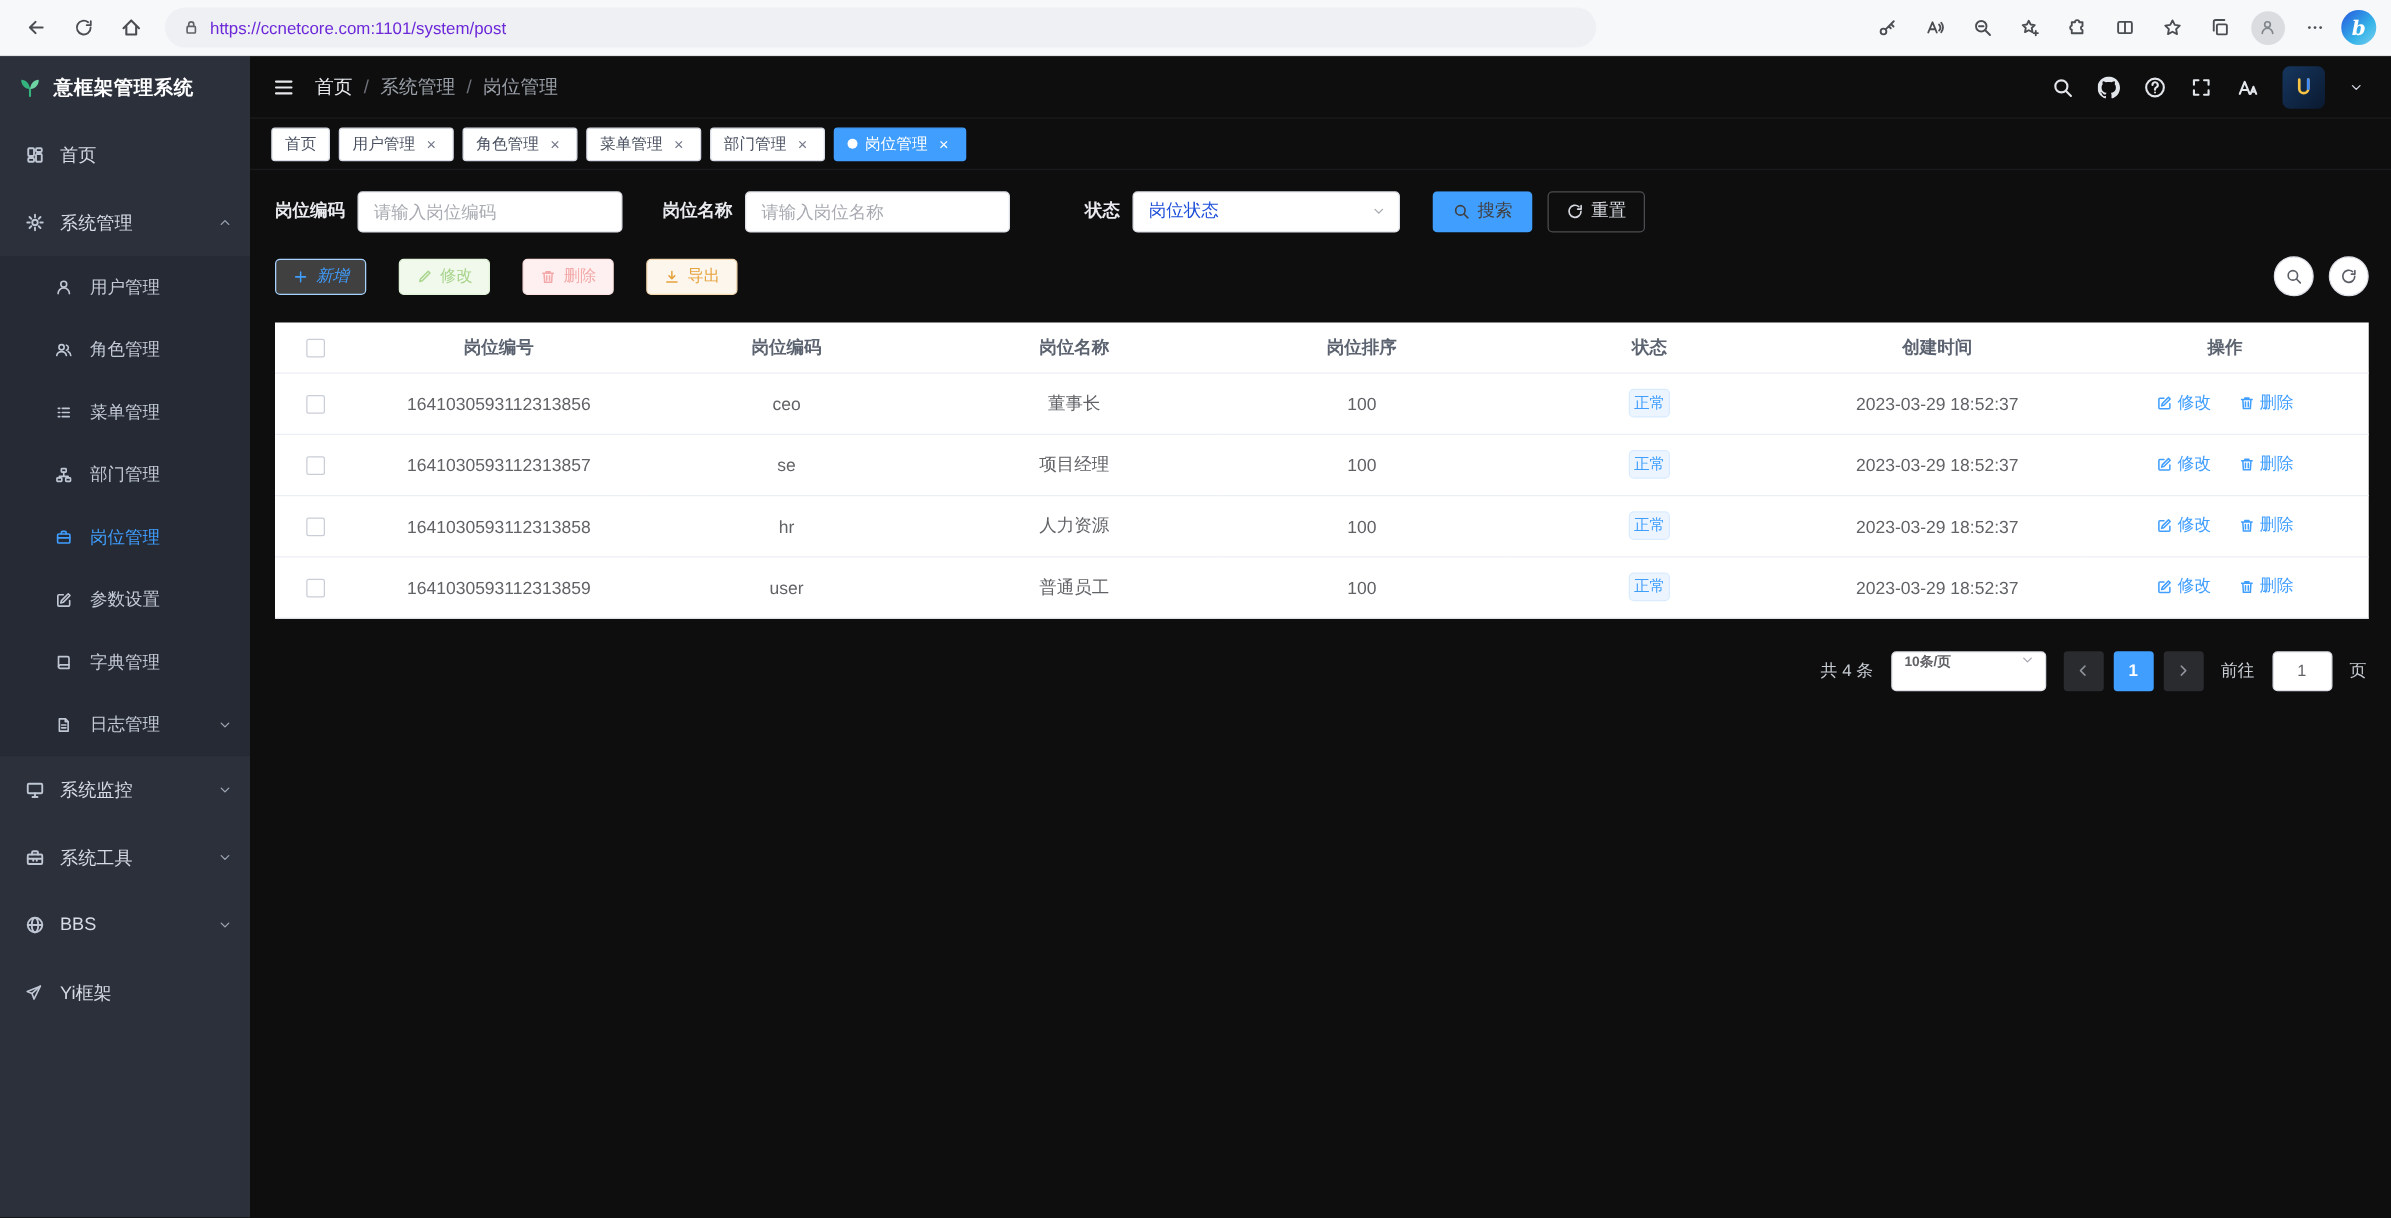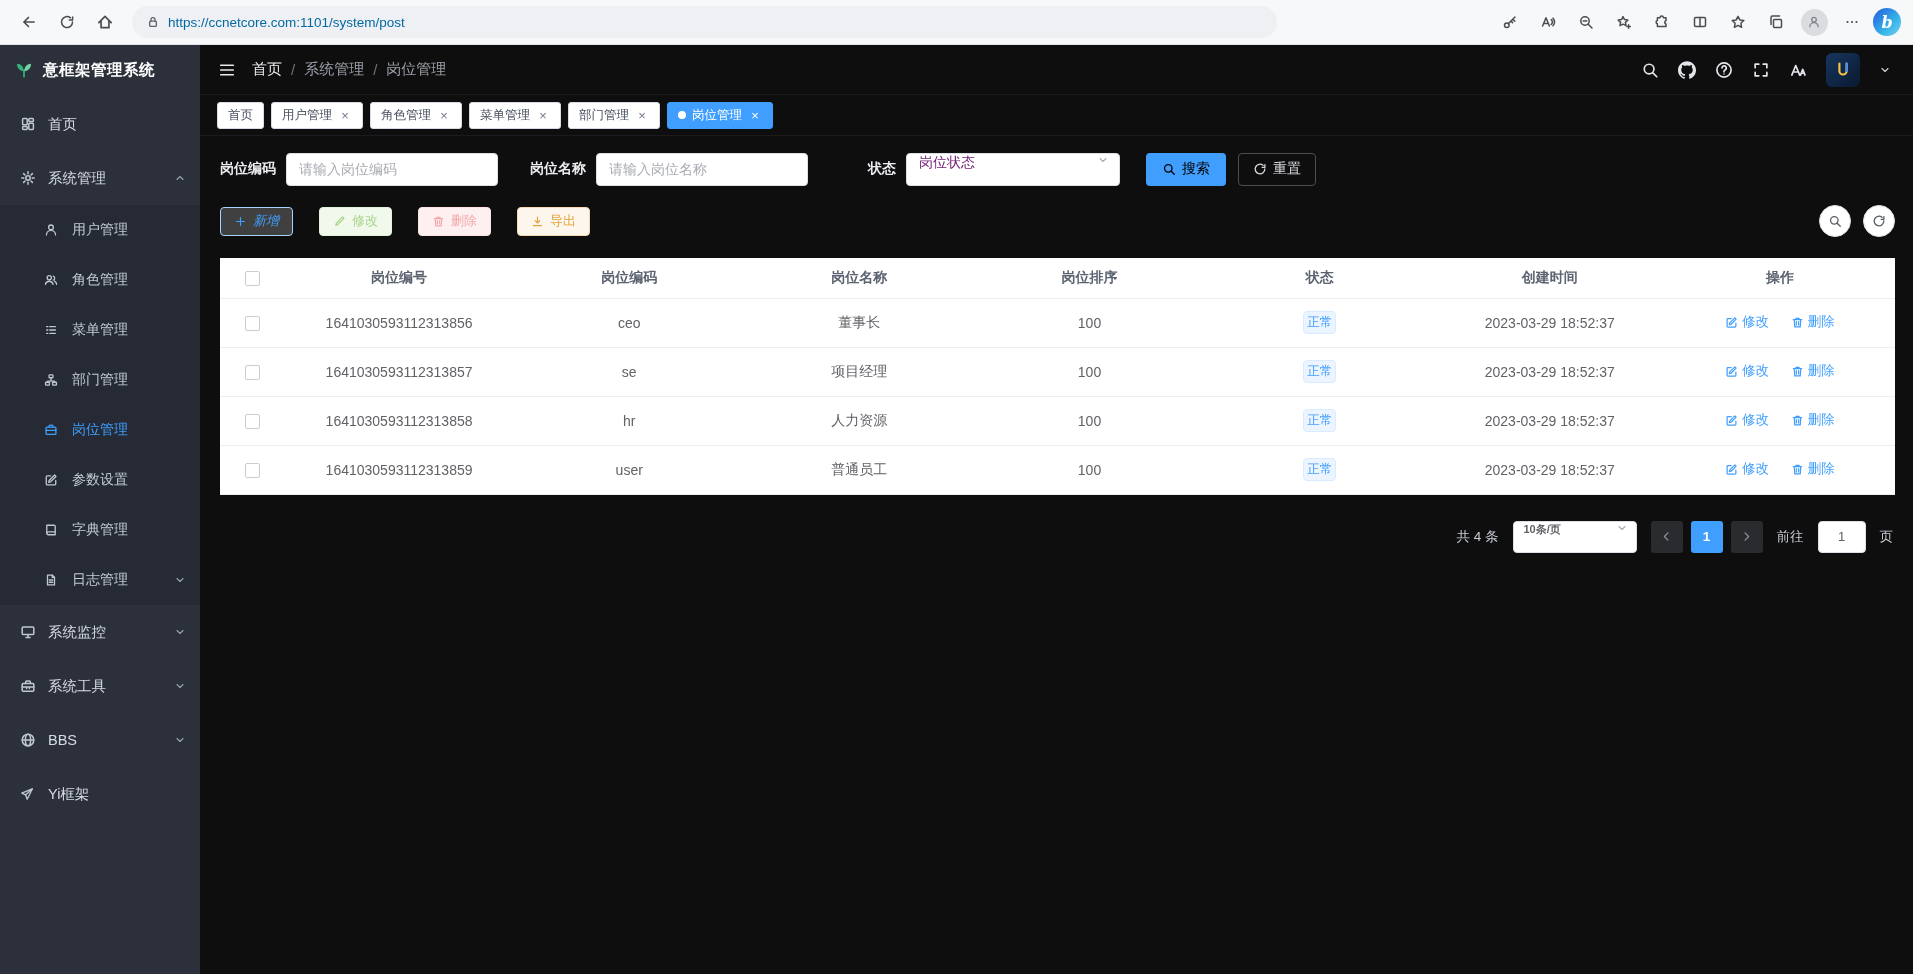--- a/index.html
+++ b/index.html
@@ -13,21 +13,21 @@
   .ic13 { width:13px; height:13px; } .ic14 { width:14px; height:14px; }
   .ic18 { width:18px; height:18px; } .ic12 { width:12px; height:12px; }
 
   
   .chrome { height:45px; flex:0 0 45px; background:#f7f8fa; border-bottom:1px solid #e0e2e6;
     display:flex; align-items:center; padding:0 12px; gap:4px; color:#4a4d52; }
   .chrome-btn { width:34px; height:34px; border:none; background:transparent; border-radius:6px;
     display:flex; align-items:center; justify-content:center; color:#4a4d52; cursor:pointer; }
   .url-bar { width:1145px; height:32px; margin-left:6px; background:#eef0f3; border-radius:16px;
     display:flex; align-items:center; padding:0 14px; gap:8px; cursor:text; }
-  .url-text { font-size:13.5px; color:#0369a1; white-space:nowrap; }
+  .url-text { font-size:13.5px; color:#6d28d9; white-space:nowrap; }
   .chrome-actions { margin-left:auto; display:flex; align-items:center; gap:4px; }
   .profile-dot { width:27px; height:27px; border-radius:50%; background:#dadce0; color:#80868b;
     display:flex; align-items:center; justify-content:center; }
   .copilot { width:28px; height:28px; border-radius:50%; color:#fff; font-weight:bold; font-size:16px;
     background:linear-gradient(135deg,#2866e0 10%,#35b3e8 60%,#7ad0f0); font-style:italic;
     display:flex; align-items:center; justify-content:center; cursor:pointer;
     font-family:"DejaVu Serif",serif; }
 
   
   .app { flex:1; display:flex; min-height:0; }
@@ -75,27 +75,27 @@
   
   .content { flex:1; display:flex; flex-direction:column; padding:12px 18px 0 20px; }
 
   .filter-row { display:flex; align-items:center; height:34px; margin:4px 0 0; }
   .f-label { font-size:14px; font-weight:bold; color:#e9ebef; margin-right:10px; white-space:nowrap; }
   .f-input { height:33px; width:212px; background:#fff; border:1px solid #dcdfe6; border-radius:4px;
     padding:0 12px; font-size:14px; color:#606266; outline:none;
     font-family:"Liberation Sans","DejaVu Sans",sans-serif; }
   .f-input::placeholder { color:#a8abb2; }
   .f-select { width:214px; height:33px; background:#fff; border:1px solid #dcdfe6; border-radius:4px;
-    display:flex; padding:0 10px 0 12px; font-size:14px; color:#701a75; cursor:pointer; }
+    display:flex; align-items:center; padding:0 10px 0 12px; font-size:14px; color:#1d4ed8; cursor:pointer; }
   .f-select .chev { margin-left:auto; color:#a8abb2; display:flex; }
   .gap32 { margin-right:32px; } .gap60 { margin-right:60px; } .gap26 { margin-right:26px; }
   .btn { display:inline-flex; align-items:center; justify-content:center; gap:6px; border-radius:4px;
     font-size:14px; cursor:pointer; border:1px solid transparent; white-space:nowrap;
     font-family:"Liberation Sans","DejaVu Sans",sans-serif; }
-  .btn-primary { background:#409eff; color:#000000; height:33px; padding:0 15px; }
+  .btn-primary { background:#409eff; color:#404040; height:33px; padding:0 15px; }
   .btn-reset { background:transparent; color:#d6d9e0; border-color:#4c4d4f; height:33px; padding:0 14px; margin-left:12px; }
 
   .toolbar-row { display:flex; align-items:center; margin-top:19px; }
   .btn-sm { height:29px; padding:0 13px; font-size:13px; margin-right:26px; }
   .btn-add { background:#404040; color:#409eff; border-color:#a6d2ff;font-style:italic; }
   .btn-edit { background:#f0f9eb; color:#a8d48c; border-color:#e1f3d8; cursor:not-allowed; }
   .btn-del { background:#fef0f0; color:#f3a9a9; border-color:#fde2e2; cursor:not-allowed; }
   .btn-export { background:#fdf6ec; color:#e6a23c; border-color:#f5dab1; }
   .toolbar-right { margin-left:auto; display:flex; gap:12px; }
   .circle-btn { width:32px; height:32px; border-radius:50%; background:#fff; border:1px solid #dcdfe6;

